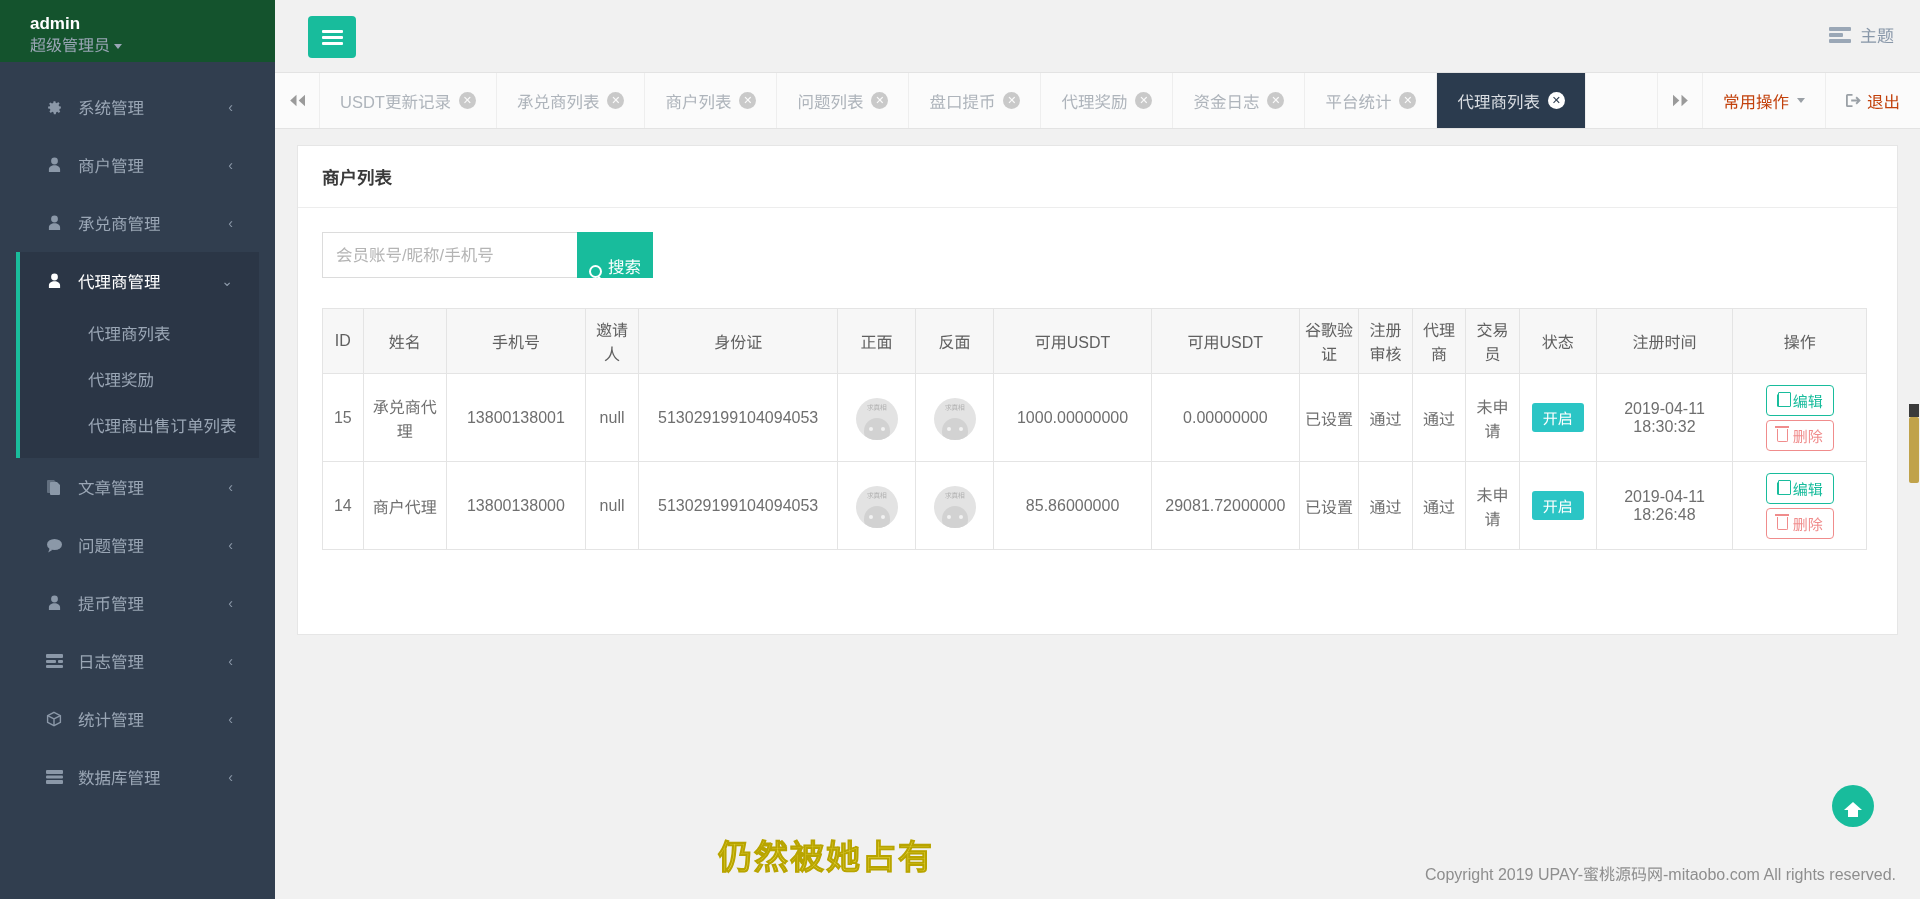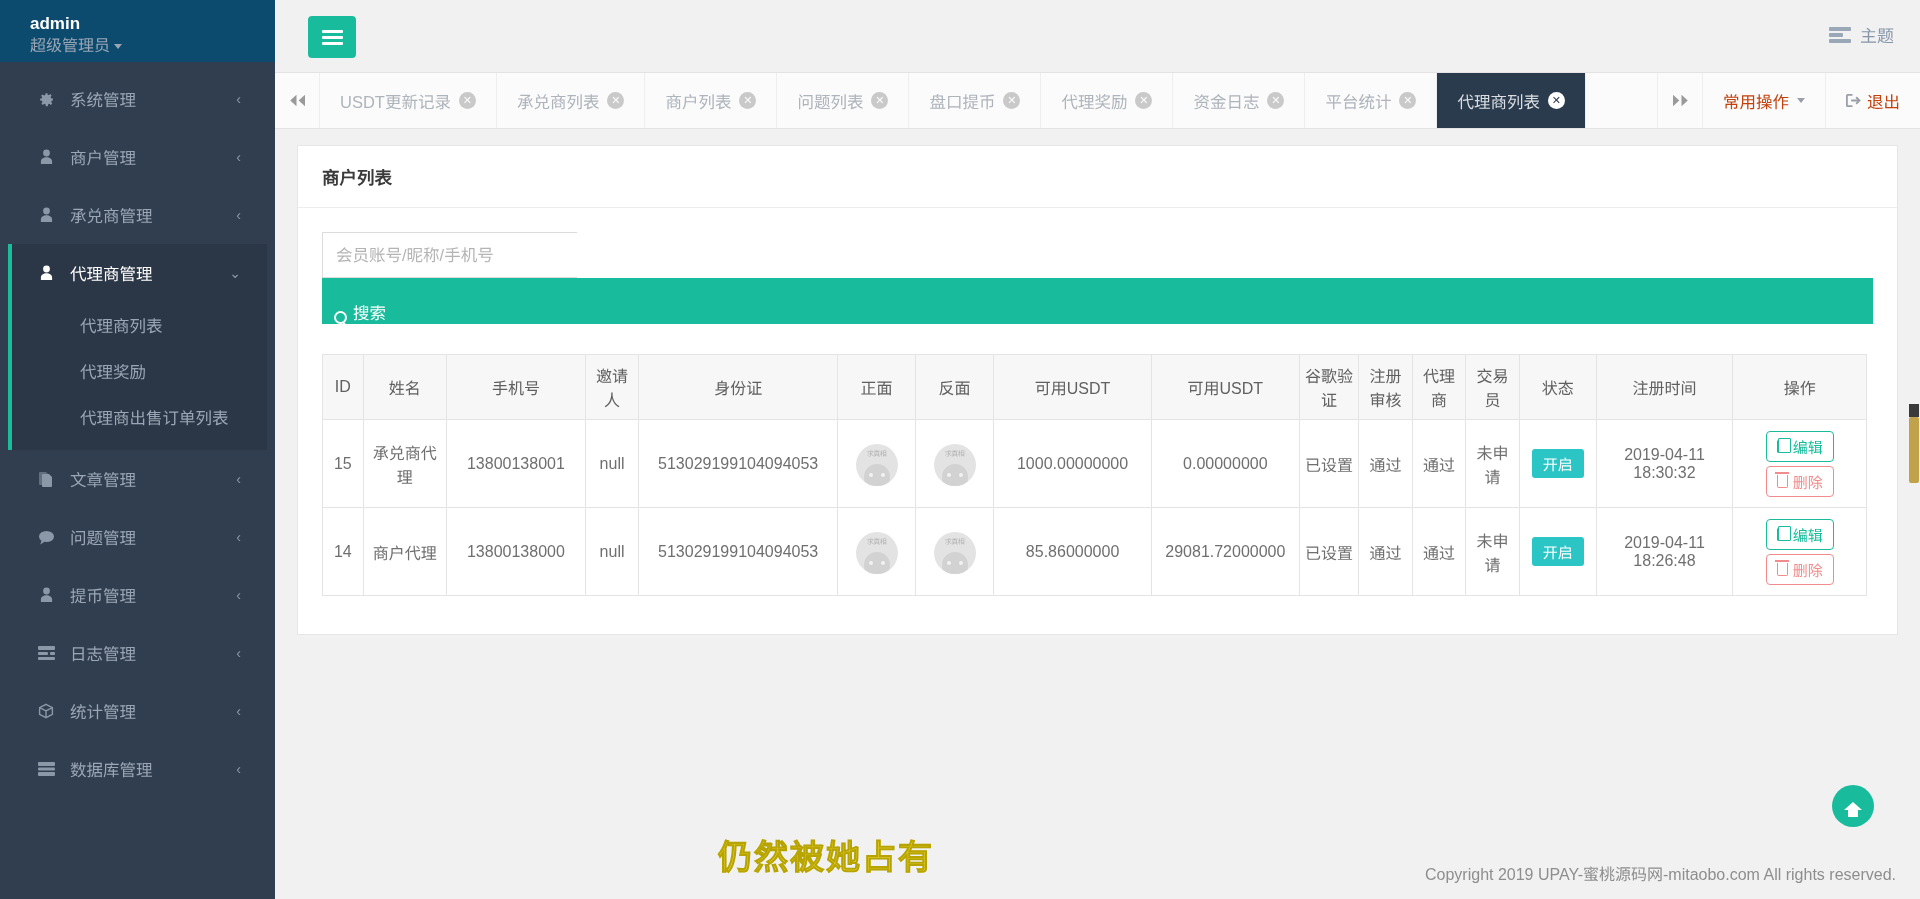--- a/index.html
+++ b/index.html
@@ -16,35 +16,35 @@
 
   
   .sidebar {
     position: absolute; left: 0; top: 0;
     width: 275px; height: 899px;
     background: #313e4f;
     overflow: hidden;
   }
   .side-head {
     padding: 14px 0 14px 30px;
-    background: #0c4a6e;
+    background: #14532d;
     height: 62px;
   }
   .side-head .uname {
     color: #ffffff; font-weight: bold; font-size: 17px; line-height: 20px;
   }
   .side-head .urole {
     color: #9aa6b5; font-size: 16px; line-height: 20px; margin-top: 2px;
   }
   .side-head .urole .caret {
     display: inline-block; margin-left: 4px;
     border-left: 4px solid transparent; border-right: 4px solid transparent;
     border-top: 5px solid #9aa6b5; vertical-align: middle;
   }
-  .nav { list-style: none; margin: 8px; padding: 0; }
+  .nav { list-style: none; margin: 16px; padding: 0; }
   .nav > li { position: relative; }
   .nav-link {
     display: flex; align-items: center;
     height: 58px; padding: 0 26px 0 26px;
     color: #9aa6b5; font-size: 16.5px;
     cursor: pointer; text-decoration: none;
   }
   .nav-link .ic {
     width: 24px; margin-right: 12px; display: inline-flex;
     align-items: center; justify-content: center;
@@ -147,21 +147,21 @@
     margin: 16px 22px 0 22px; background: #ffffff;
     border: 1px solid #e6e6e6;
     min-height: 490px;
   }
   .panel-head {
     padding: 18px 24px; border-bottom: 1px solid #ededed;
   }
   .panel-title { font-size: 17.5px; font-weight: bold; color: #3a3a3a; }
   .panel-body { padding: 24px 24px 30px 24px; }
 
-  .search-row { display: flex; margin-bottom: 30px; flex-direction: column; }
+  .search-row { display: flex; margin-bottom: 30px; }
   .search-input {
     width: 255px; height: 46px; padding: 0 13px;
     border: 1px solid #dcdcdc; border-right: none;
     font-size: 16.5px; color: #555; outline: none;
     font-family: "Liberation Sans", sans-serif;
   }
   .search-input::placeholder { color: #b4b4b4; }
   .search-btn {
     height: 46px; padding: 0 12px; background: #18bc9c; color: #fff;
     border: none; font-size: 16.5px; cursor: pointer;

